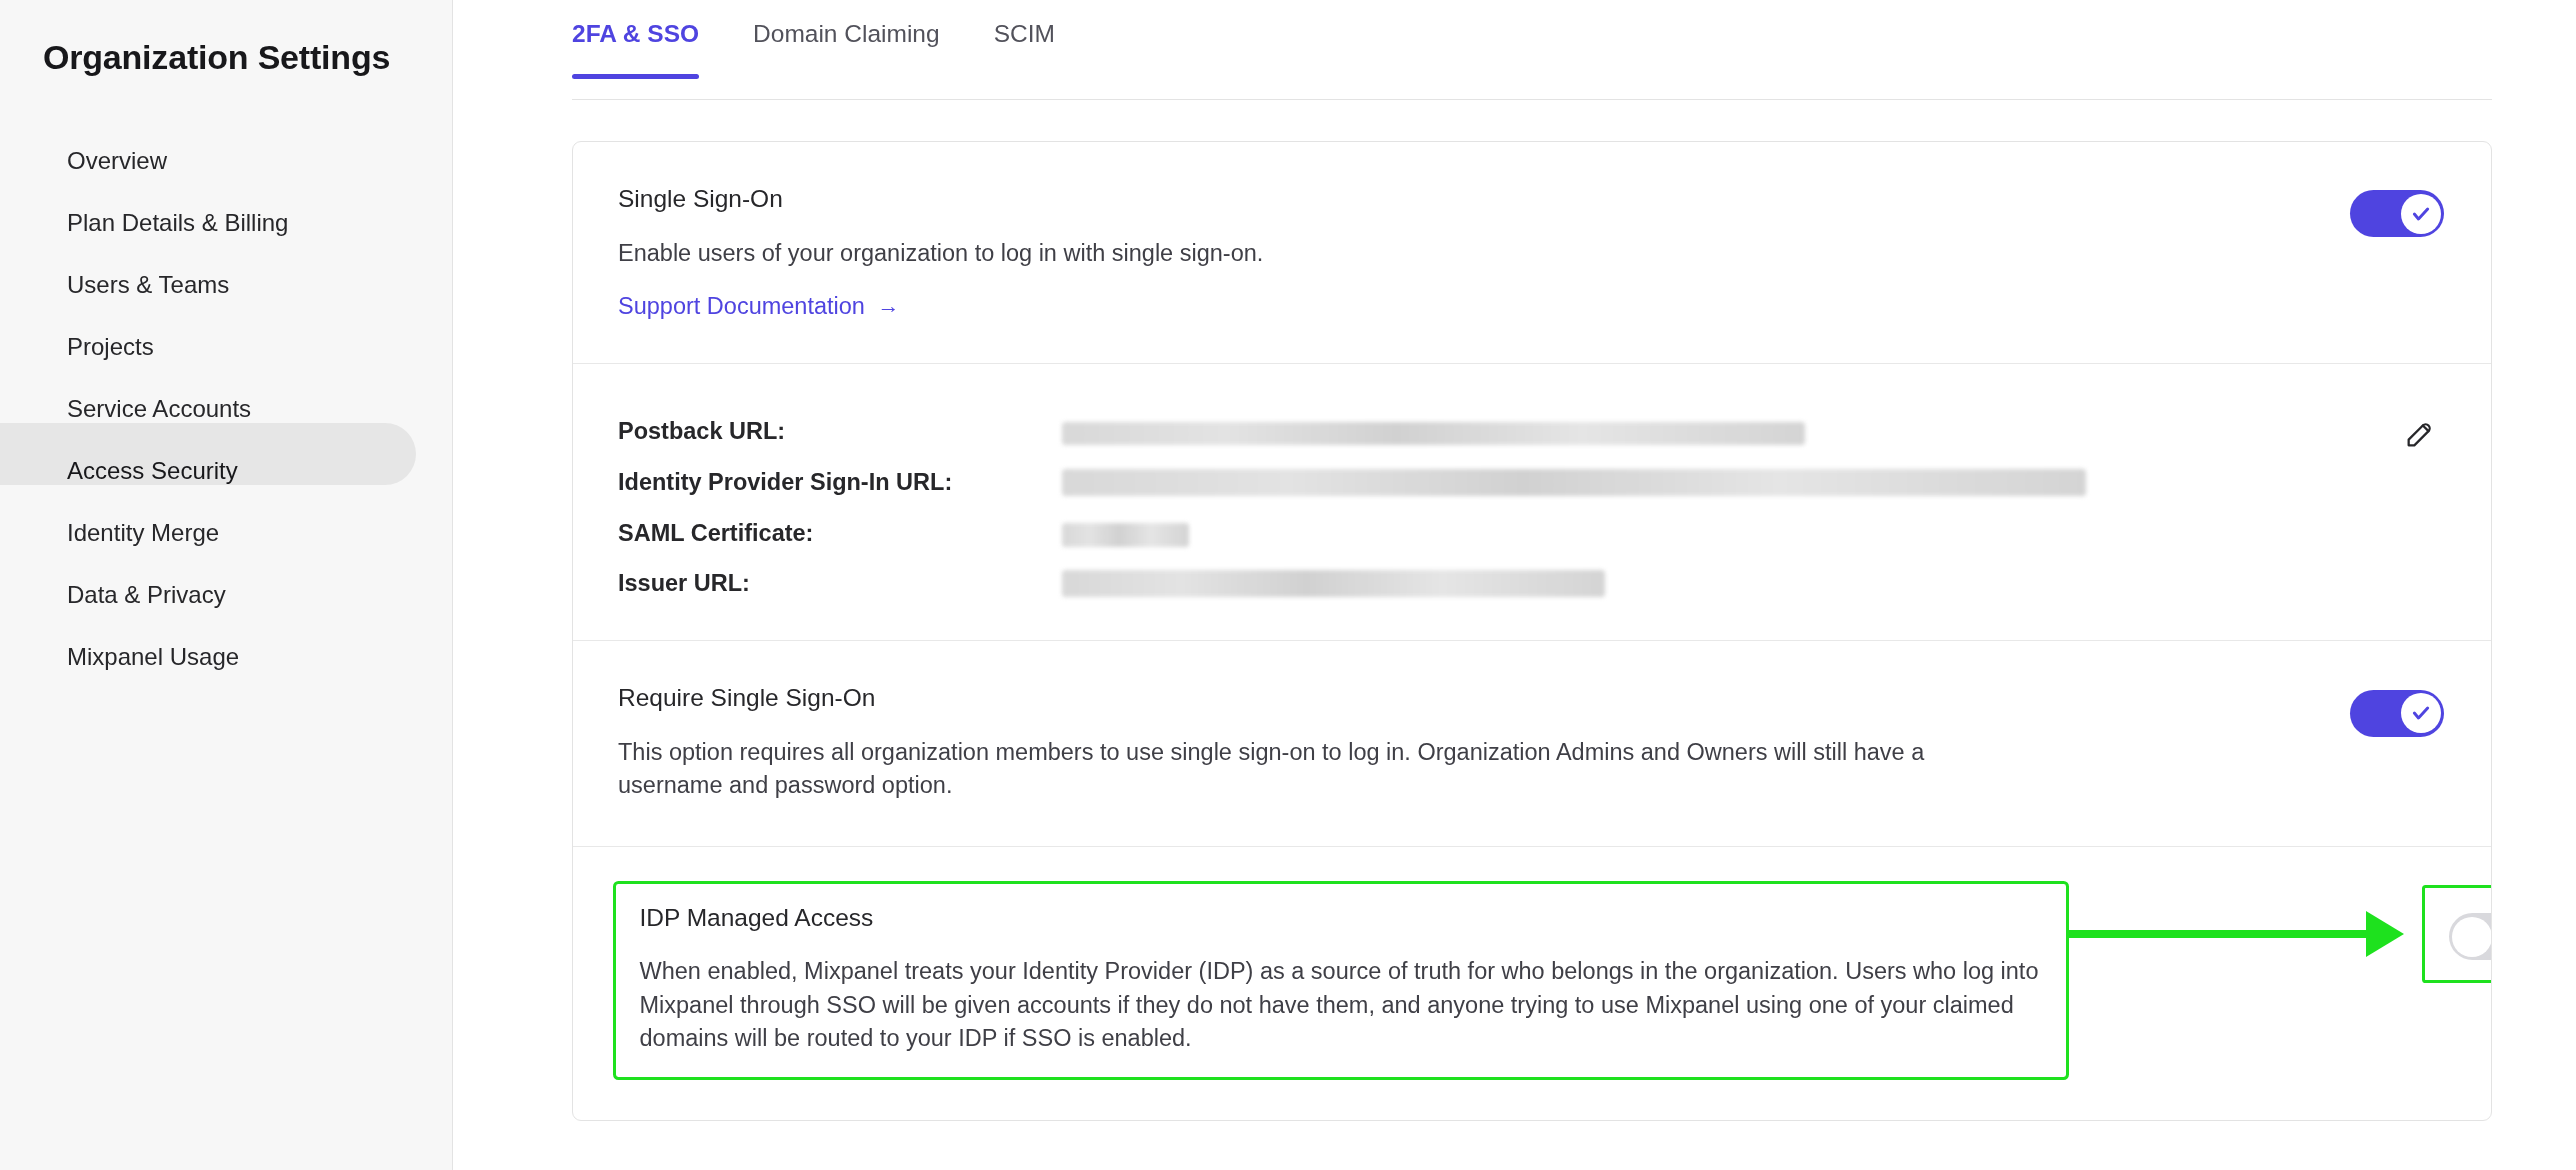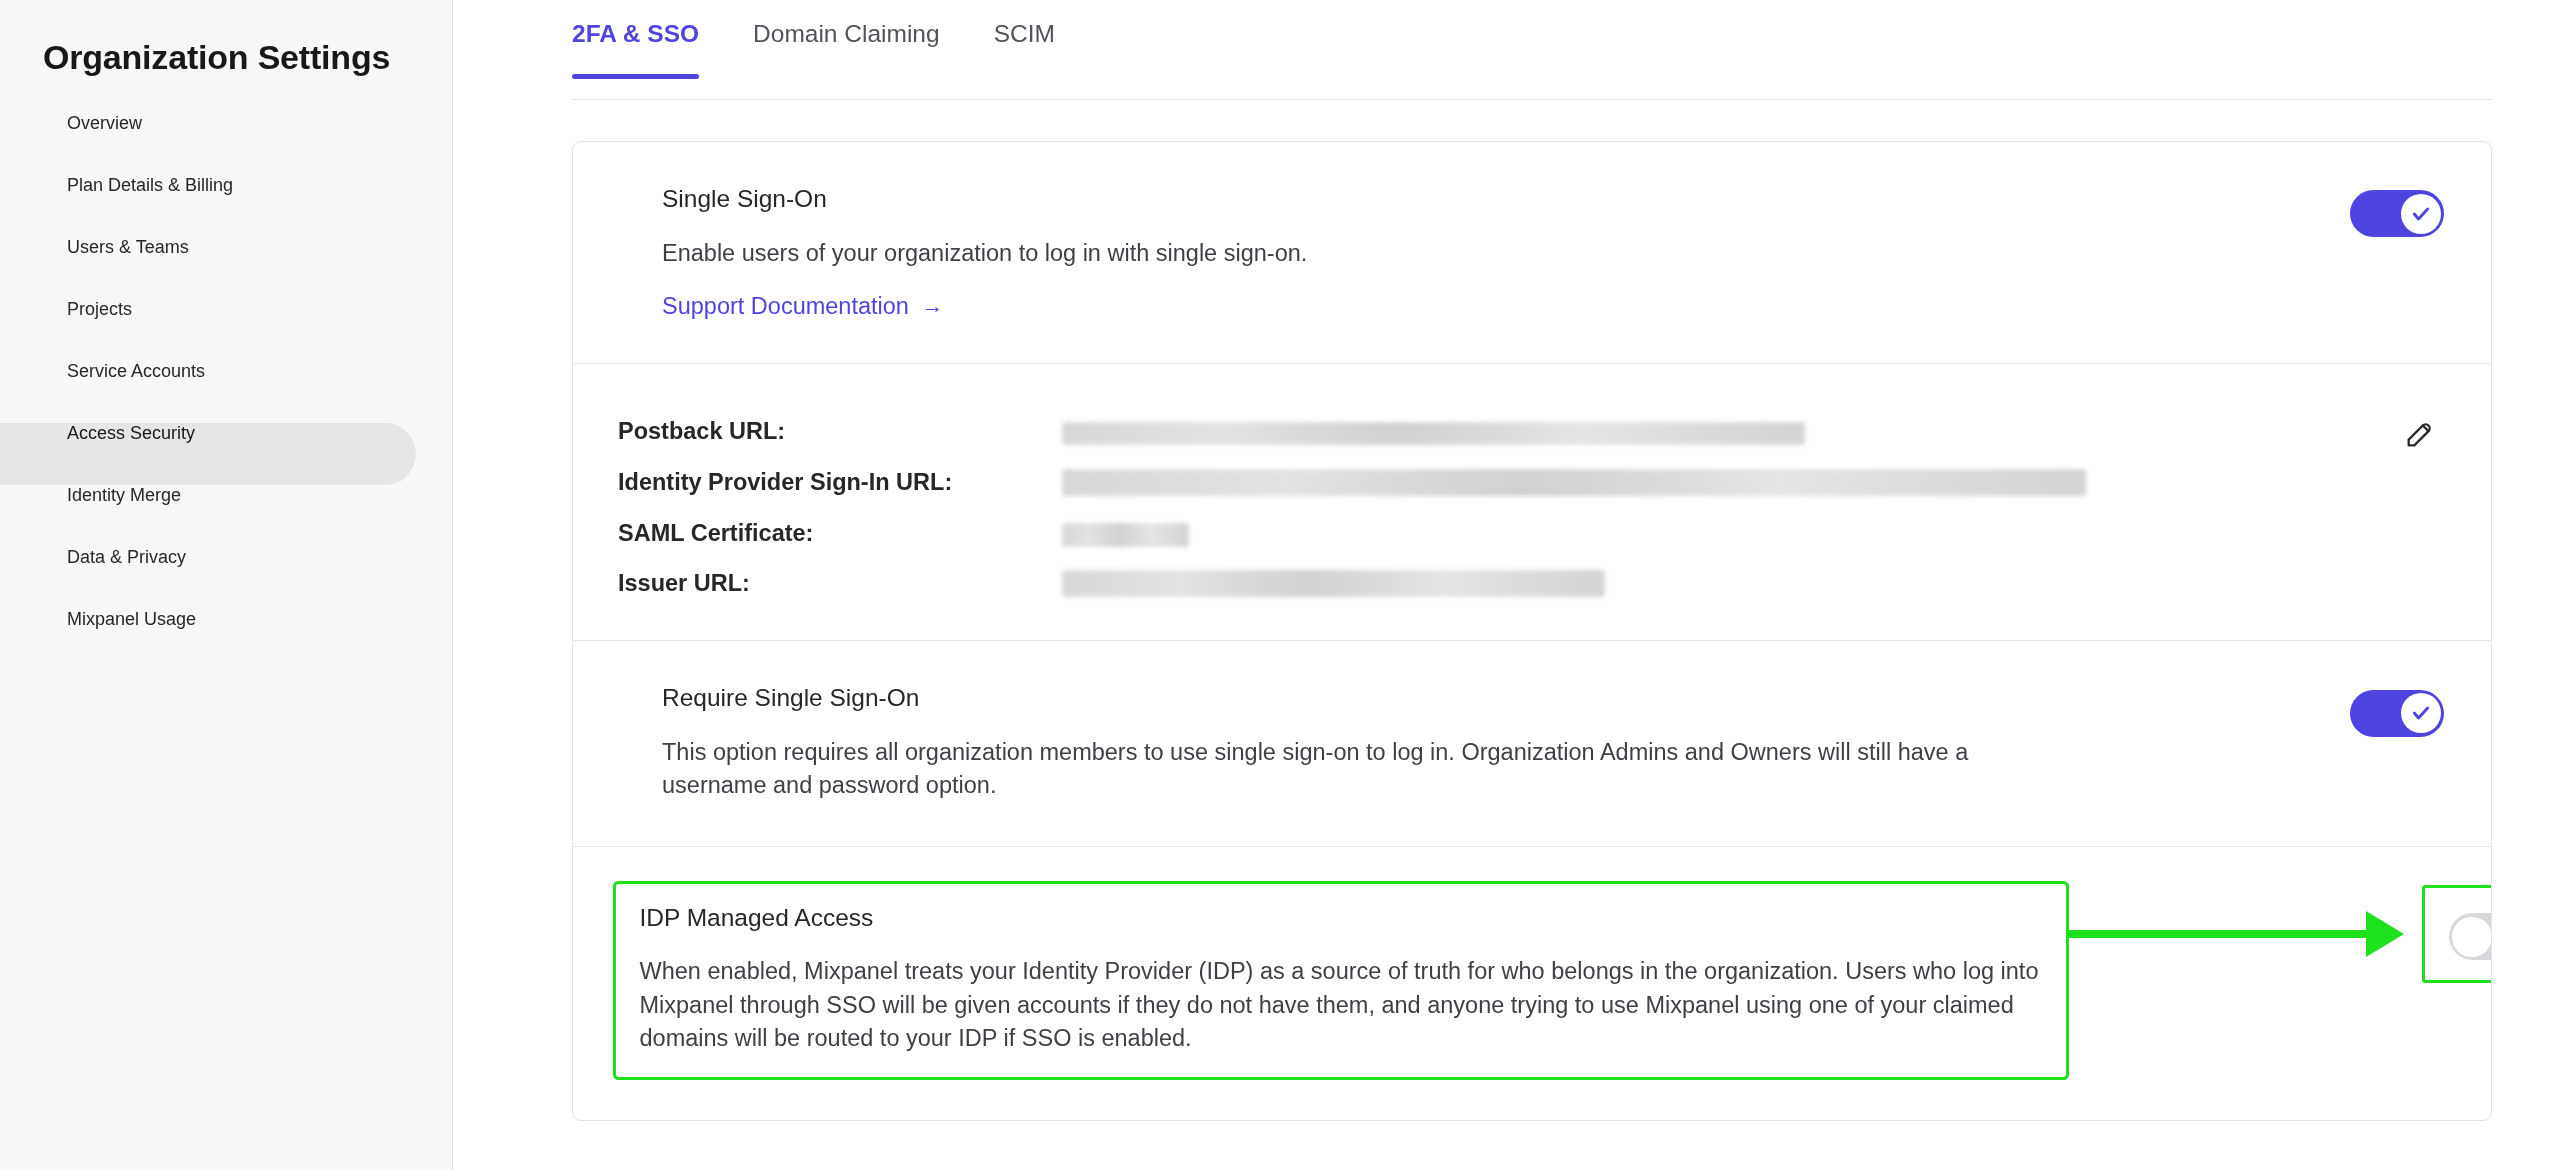--- a/index.html
+++ b/index.html
@@ -34,23 +34,23 @@
     font-weight: bold;
     color: #18181b;
     padding: 0 0 0 43px;
     margin-bottom: 36px;
     letter-spacing: -0.2px;
   }
   .sidebar-nav { display: flex; flex-direction: column; }
   .sidebar-item {
     height: 62px;
     display: flex;
-    align-items: flex-start;
+    align-items: flex-end;
     padding-left: 67px;
-    font-size: 18px;
+    font-size: 24px;
     color: #27272a;
     cursor: pointer;
     border-radius: 0 31px 31px 0;
     margin-right: 36px;
   }
   .sidebar-item.active {
     background: #e6e6e6;
     font-weight: normal;
     color: #18181b;
   }
@@ -103,21 +103,21 @@
     overflow: hidden;
   }
   .section {
     display: flex;
     align-items: flex-start;
     justify-content: space-between;
     padding: 43px 47px 43px 45px;
     border-bottom: 0.9px solid #e8e8e8;
   }
   .section:last-child { border-bottom: none; }
-  .section-body { max-width: 1341px; margin-left: 44px; }
+  .section-body { max-width: 1341px; }
   .section-title {
     font-size: 24.5px;
     color: #27272a;
     margin-bottom: 23.5px;
   }
   .section-desc {
     font-size: 23.5px;
     color: #3f3f46;
     line-height: 1.42;
   }

